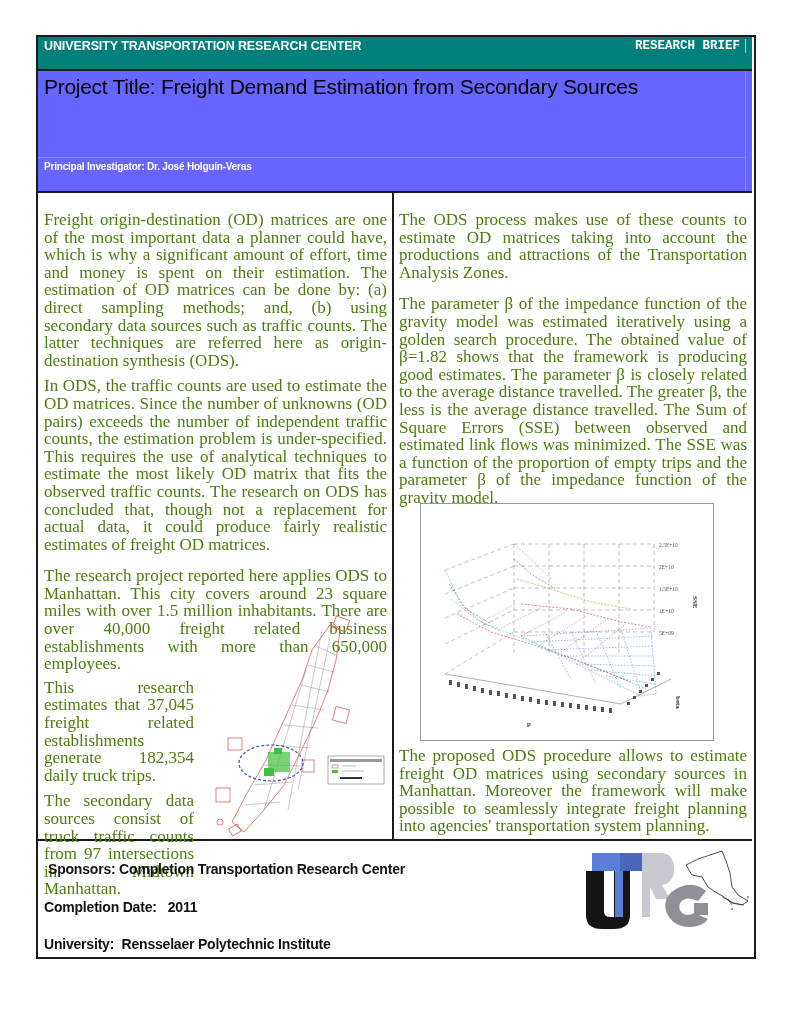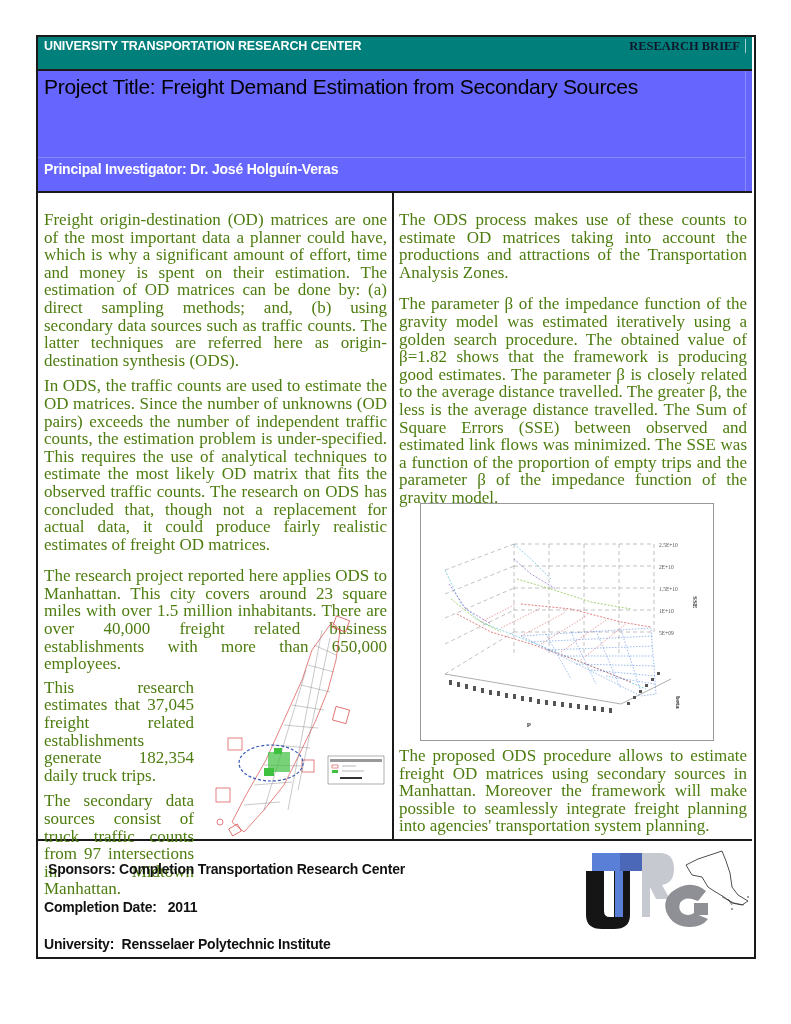--- a/index.html
+++ b/index.html
@@ -1,25 +1,25 @@
 <!DOCTYPE html>
 <html><head>
 <meta charset="utf-8">
 <style>
   html, body { margin: 0; padding: 0; background: #ffffff; }
   body { width: 791px; height: 1024px; position: relative; overflow: hidden; }
   .page { position: absolute; left: 36px; top: 35px; width: 718px; height: 922px; border-radius: 29px; }
   .frame { position: absolute; left: 0; top: 0; width: 716px; height: 920px; border: 2px solid #1a1a1a; box-sizing: content-box; }
   .topbar { position: absolute; left: 2px; top: 2px; width: 714px; height: 32px; background: #007f7b; border-bottom: 2px solid #1a1a1a; }
   .topbar .left { position: absolute; left: 6px; top: 2px; font-family: "Liberation Sans", sans-serif; font-weight: bold; font-size: 12.5px; color: #ffffff; letter-spacing: -0.1px; }
-  .topbar .right { position: absolute; right: 12px; top: 2px; font-family: Liberation Serif, serif; font-weight: bold; font-size: 12.5px; color: #0f172a; }
+  .topbar .right { position: absolute; right: 12px; top: 2px; font-family: Liberation Mono, monospace; font-weight: bold; font-size: 12.5px; color: #ffffff; }
   .topbar .vline { position: absolute; right: 6px; top: 2px; width: 1px; height: 14px; background: #9fd0cd; }
   .titlebox { position: absolute; left: 2px; top: 36px; width: 714px; height: 120px; background: #6666ff; border-bottom: 2px solid #1a1a1a; }
   .titlebox .title { position: absolute; left: 6px; top: 4px; font-family: "Liberation Sans", sans-serif; font-size: 21px; color: #000000; letter-spacing: -0.3px; }
-  .titlebox .pi { position: absolute; left: 6px; top: 90px; font-family: "Liberation Sans", sans-serif; font-size: 14px; font-weight: bold; color: #ffffff; letter-spacing: -0.2px; }
+  .titlebox .pi { position: absolute; left: 6px; top: 90px; font-family: "Liberation Sans", sans-serif; font-size: 10px; font-weight: bold; color: #ffffff; letter-spacing: -0.2px; }
   .titlebox .hline { position: absolute; left: 0; top: 86px; width: 708px; height: 1px; background: #8a8aff; }
   .titlebox .vline2 { position: absolute; right: 6px; top: 0; width: 1px; height: 120px; background: #8a8aff; }
   .colsep { position: absolute; left: 356px; top: 158px; width: 2px; height: 648px; background: #1a1a1a; }
   .footsep { position: absolute; left: 2px; top: 804px; width: 714px; height: 2px; background: #1a1a1a; }
   .body-text { font-family: "Liberation Serif", serif; font-size: 17px; line-height: 17.6px; color: #4d7c0f; text-align: justify; margin: 0; }
   .lcol { position: absolute; left: 8px; top: 176px; width: 343px; }
   .rcol { position: absolute; left: 363px; top: 176px; width: 348px; }
   .lcol p, .rcol p { margin: 0 0 8px 0; }
   .narrow { width: 150px; }
   .map { position: absolute; left: 168px; top: 575px; width: 185px; height: 228px; }

